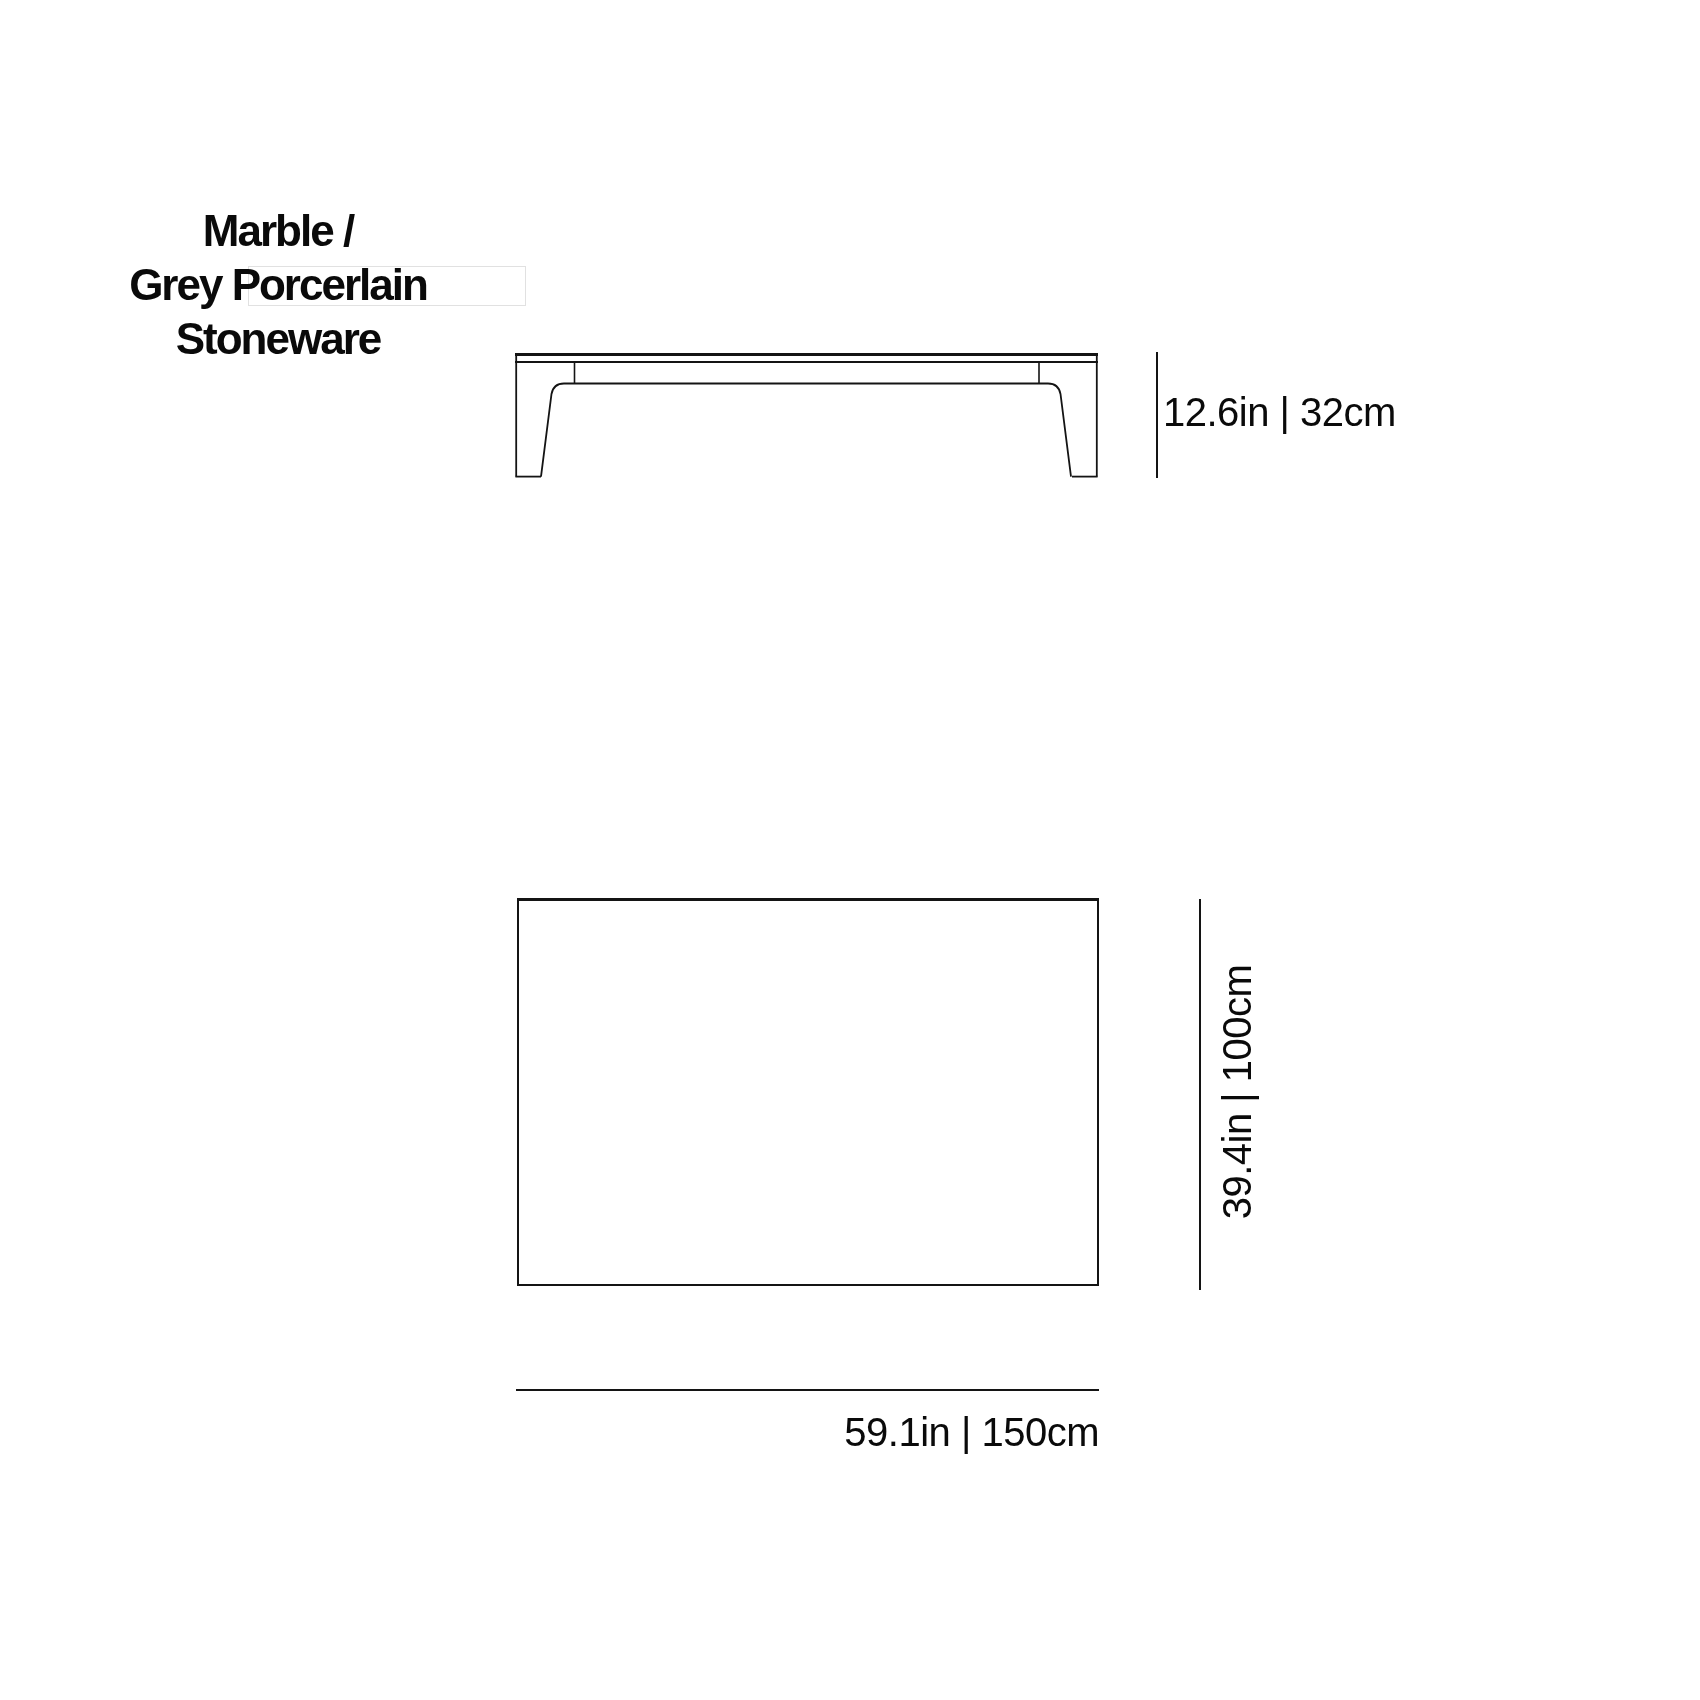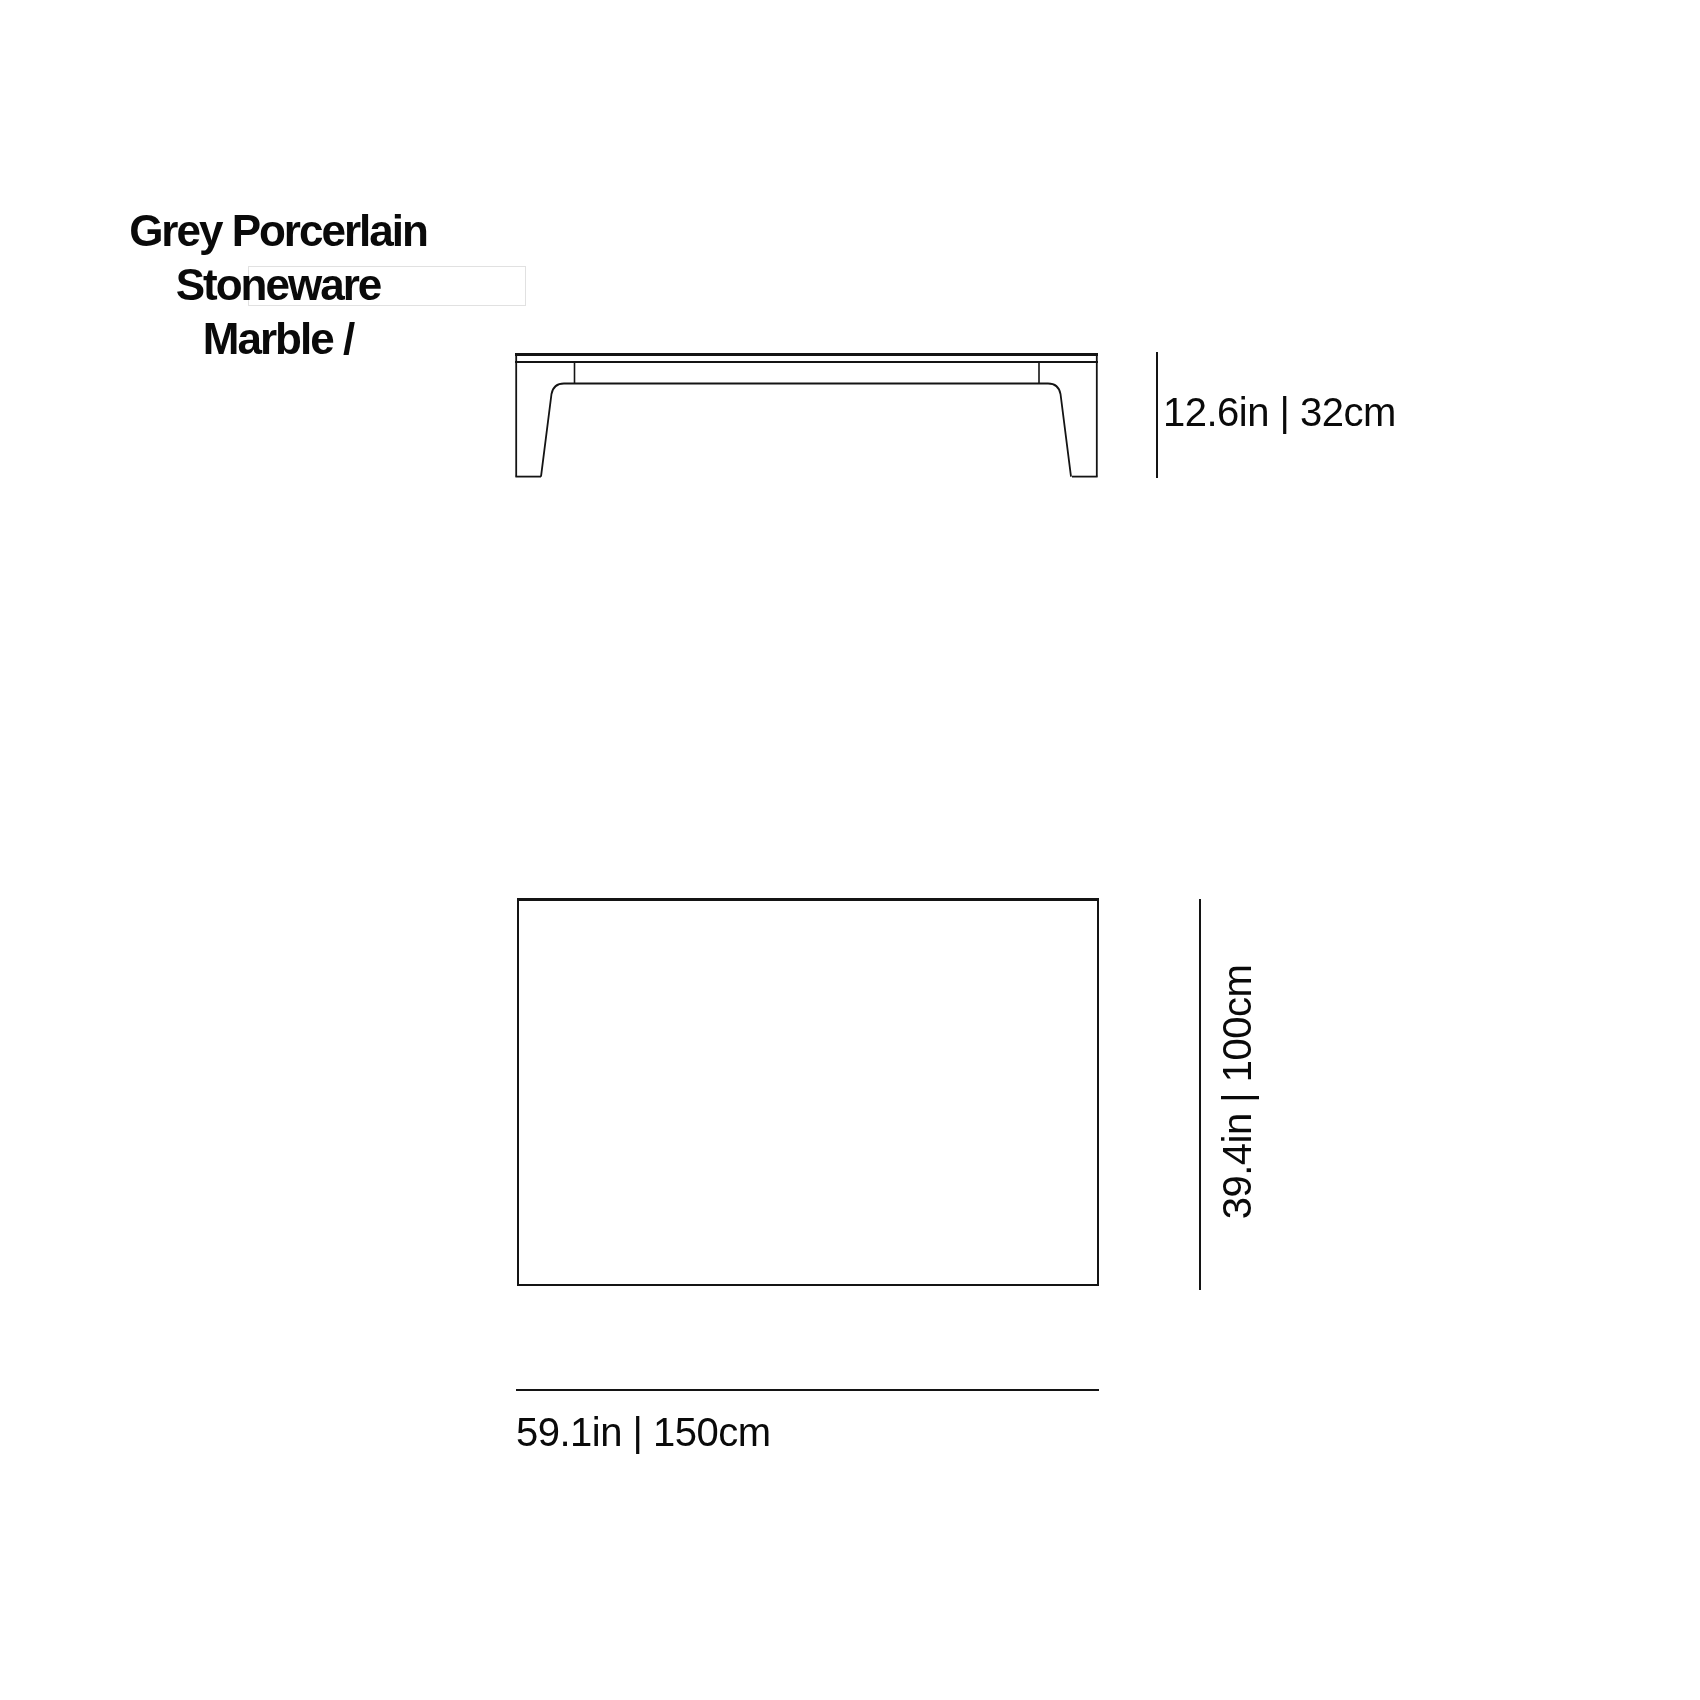--- a/index.html
+++ b/index.html
@@ -83,21 +83,21 @@
   .depth-label {
     left: 1237px;
     top: 1092px;
     transform: translate(-50%, -50%) rotate(-90deg);
   }
   .width-label-wrap {
     position: absolute;
     left: 516px;
     top: 1410px;
     width: 583px;
-    text-align: left;
+    text-align: right;
   }
   .width-label-wrap .dim-label {
     position: static;
   }
 
   
   .top-view-rect {
     position: absolute;
     left: 517px;
     top: 898px;
@@ -109,22 +109,22 @@
   }
 </style>
 </head>
 <body>
 
 <div class="canvas">
 
   <div class="faint-outline"></div>
 
   <div class="title-block">
+    <div>Marble /</div>
     <div>Grey Porcerlain Stoneware</div>
-    <div>Marble /</div>
   </div>
 
   <svg class="front-view-svg" viewBox="0 0 620 145" xmlns="http://www.w3.org/2000/svg">
 
     <g>
       <line class="draw w32" x1="15" y1="9.5" x2="598" y2="9.5"></line>
       <line class="draw w18" x1="15" y1="17" x2="598" y2="17"></line>
     </g>
 
     <line class="draw w18" x1="16.2" y1="8" x2="16.2" y2="131.6"></line>

